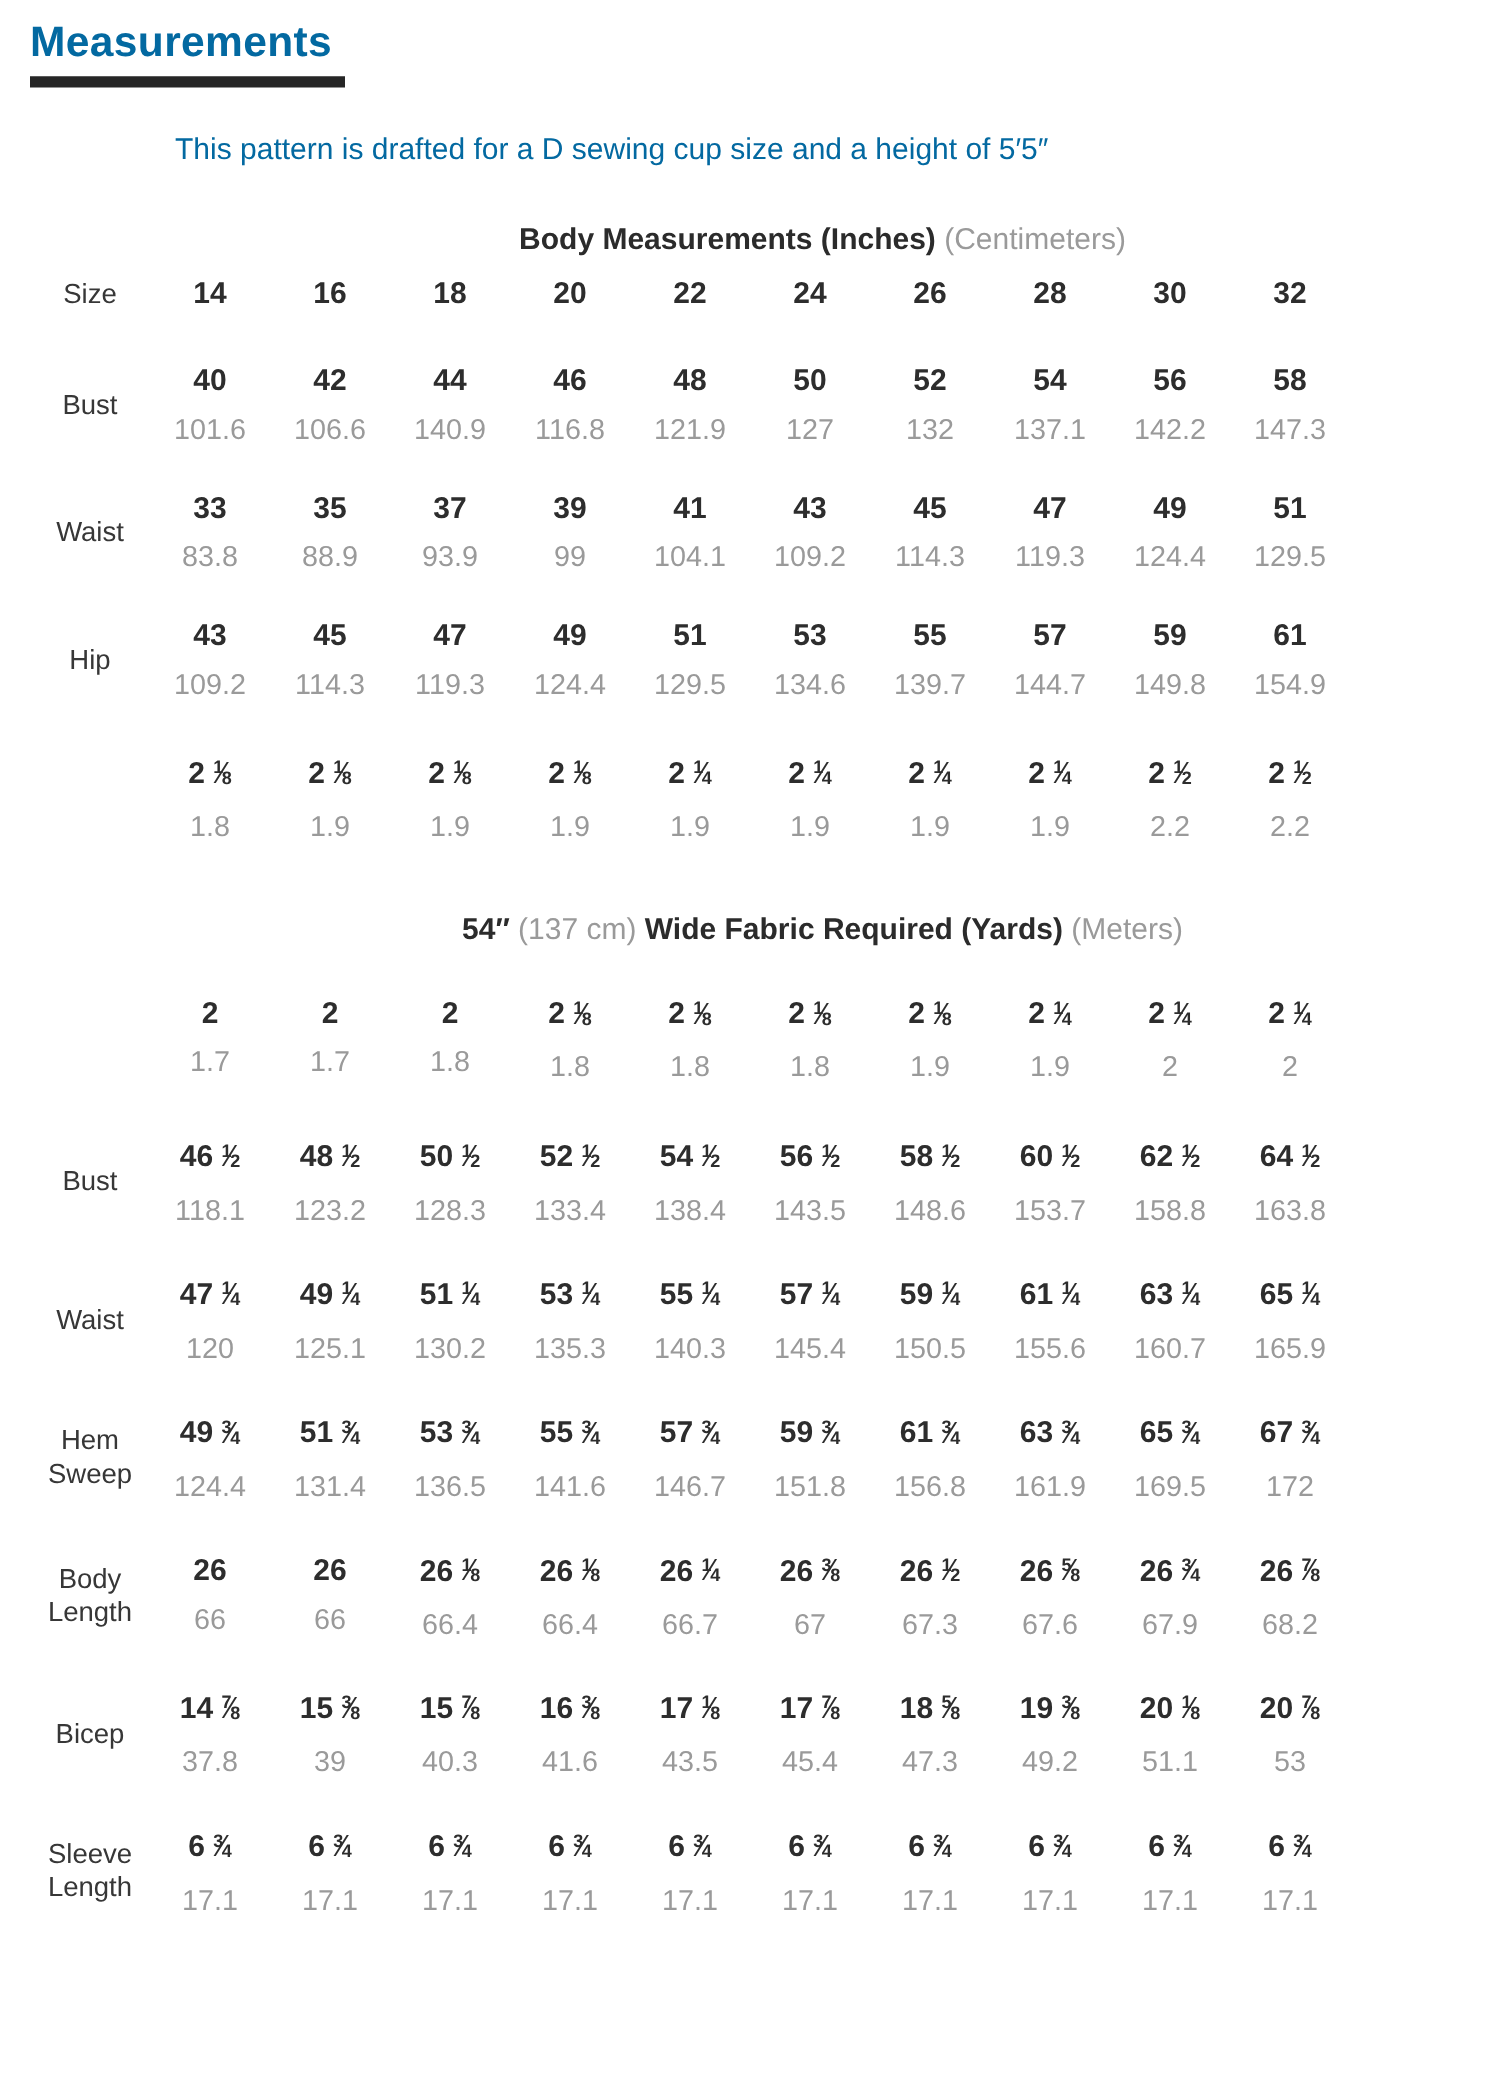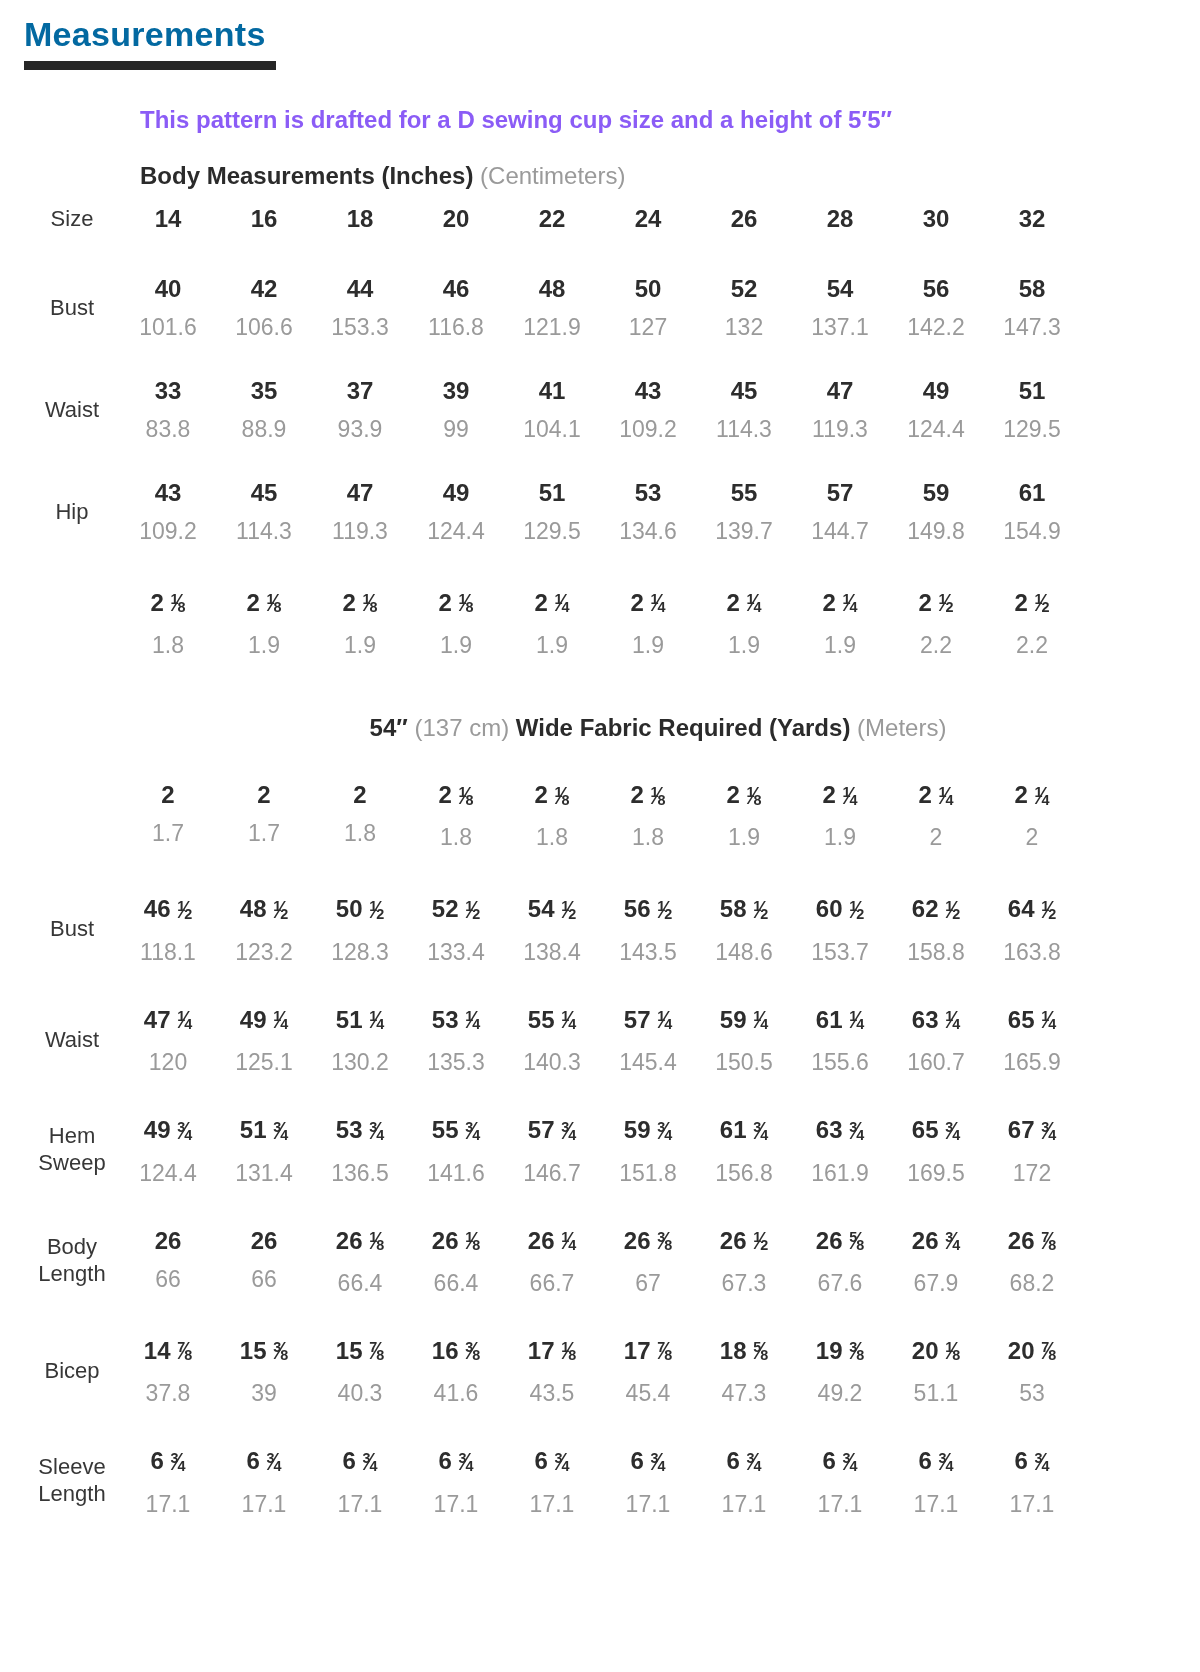--- a/index.html
+++ b/index.html
@@ -21,32 +21,32 @@
   .title-underline {
     width: 252px;
     height: 9px;
     background: #262626;
     margin-top: 6px;
   }
 
   .subtitle {
     margin: 36px 0 0 116px;
     font-size: 24px;
-    font-weight: 700;
-    color: #8b5cf6;
+    font-weight: 400;
+    color: #0369a1;
   }
 
   .sec-heading {
     margin-left: 116px;
     font-size: 24px;
     font-weight: 700;
     color: #2b2b2b;
   }
   .sec-heading .gy { color: #9a9a9a; font-weight: 500; }
-  .mt-body    { margin-top: 28px; }
+  .mt-body    { margin-top: 44px; text-align: center; }
   .mt-fab45   { margin-top: 52px; }
   .mt-fab54   { margin-top: 50px; text-align: center; }
   .mt-finish  { margin-top: 36px; }
 
   table.m-table {
     border-collapse: collapse;
     table-layout: fixed;
     width: 1056px;
     margin-top: 4px;
   }
@@ -148,21 +148,21 @@
           <td class="val">
             <div class="dark">40</div>
             <div class="gray">101.6</div>
           </td>
           <td class="val">
             <div class="dark">42</div>
             <div class="gray">106.6</div>
           </td>
           <td class="val">
             <div class="dark">44</div>
-            <div class="gray">153.3</div>
+            <div class="gray">140.9</div>
           </td>
           <td class="val">
             <div class="dark">46</div>
             <div class="gray">116.8</div>
           </td>
           <td class="val">
             <div class="dark">48</div>
             <div class="gray">121.9</div>
           </td>
           <td class="val">

